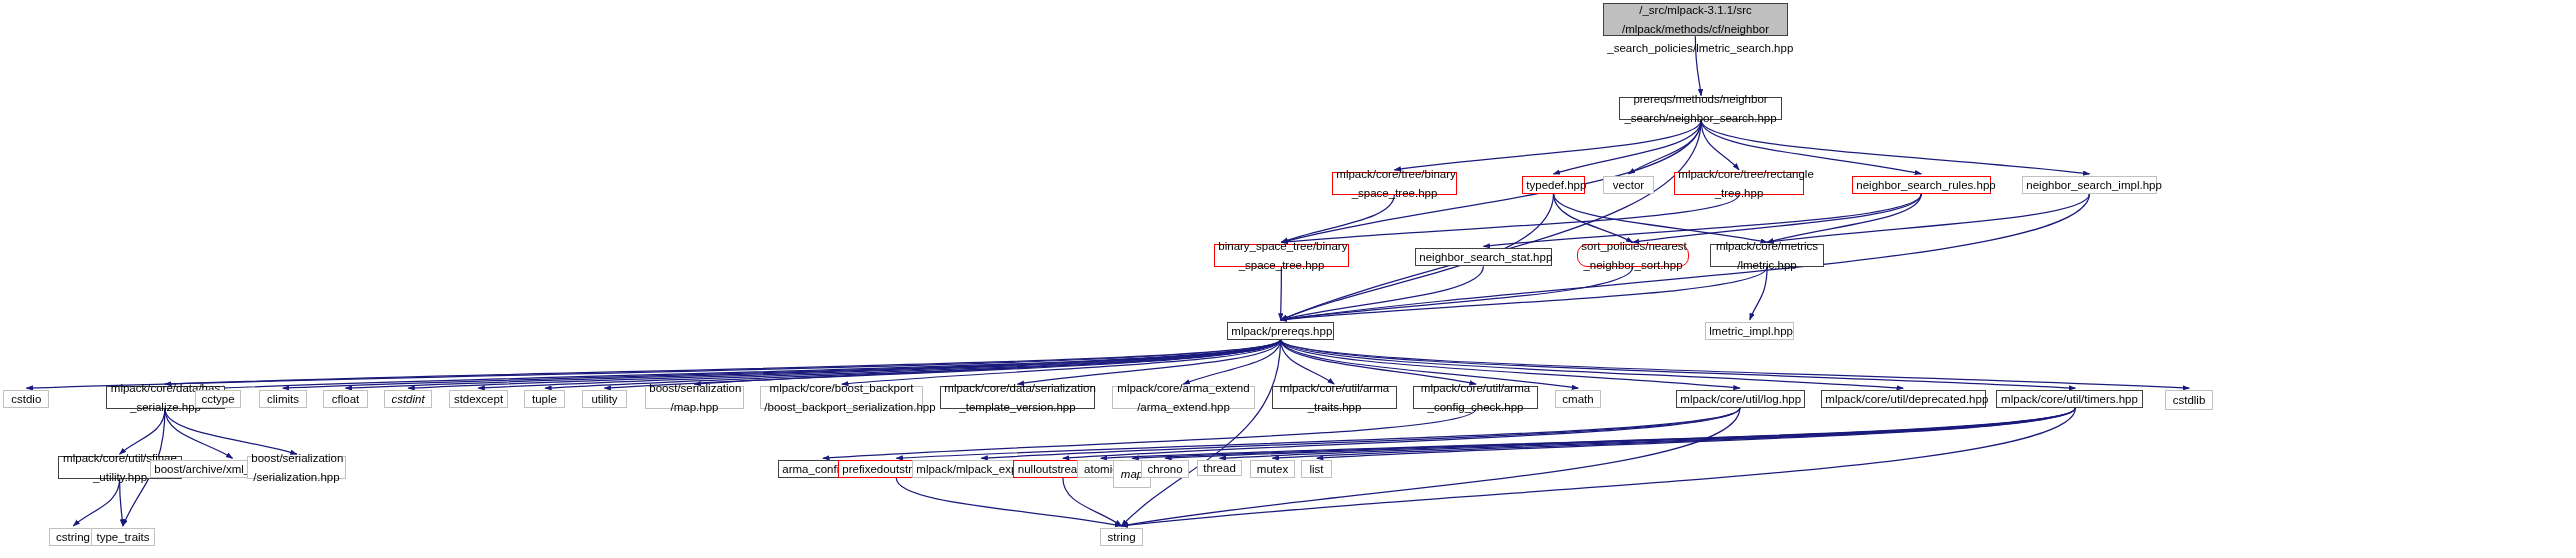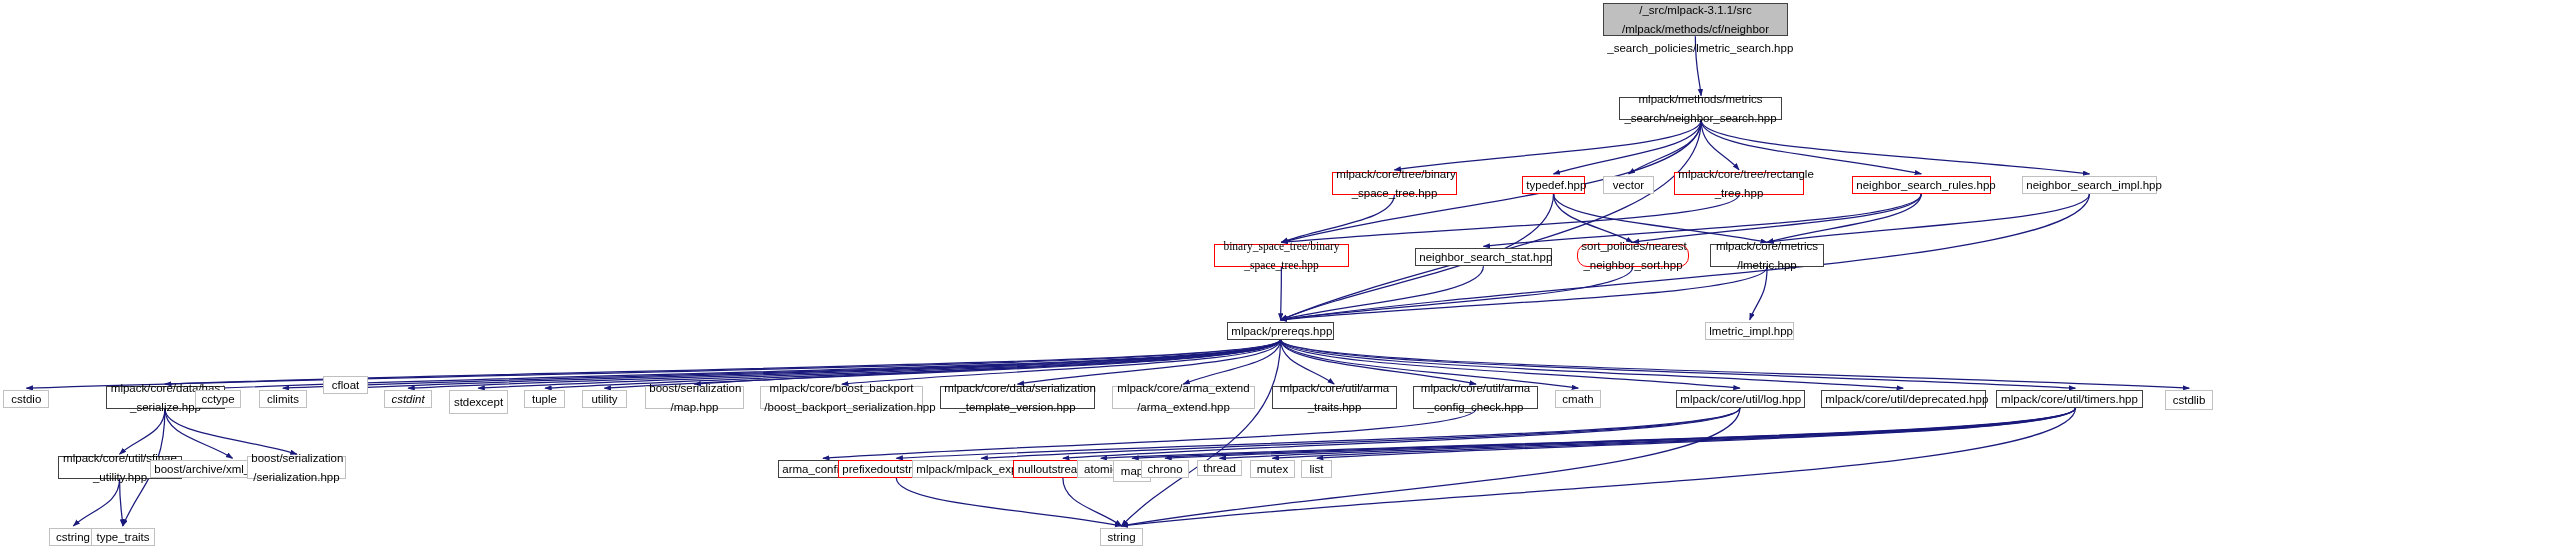--- a/index.html
+++ b/index.html
@@ -91,47 +91,47 @@
         <path d="M2517,495 C2517,573.65 1822.8,587.95 1360,638" marker-end="url(#ah)"></path>
         <path d="M1289,580 C1289,611.9 1331.6,617.7 1360,638" marker-end="url(#ah)"></path>
         <path d="M1087,580 C1087,611.9 1250.8,617.7 1360,638" marker-end="url(#ah)"></path>
       </g>
   </svg>
   <div id="node-layer">
       <div class="node root b-black" style="left: 1603px; top: 3.3px; width: 185px; height: 33px;"><span>/home/ryan/src/mlpack.org
 /_src/mlpack-3.1.1/src
 /mlpack/methods/cf/neighbor
 _search_policies/lmetric_search.hpp</span></div>
-      <div class="node b-black" style="left: 1619px; top: 97px; width: 163px; height: 23px;"><span>mlpack/methods/metrics
+      <div class="node b-black" style="left: 1619px; top: 97px; width: 163px; height: 23px;"><span>prereqs/methods/neighbor
 _search/neighbor_search.hpp</span></div>
       <div class="node b-red" style="left: 1332px; top: 172px; width: 125px; height: 23px;"><span>mlpack/core/tree/binary
 _space_tree.hpp</span></div>
       <div class="node b-red" style="left: 1522px; top: 176px; width: 63px; height: 18px;"><span>typedef.hpp</span></div>
       <div class="node " style="left: 1603px; top: 176px; width: 51px; height: 18px;"><span>vector</span></div>
       <div class="node b-red" style="left: 1674px; top: 172px; width: 130px; height: 23px;"><span>mlpack/core/tree/rectangle
 _tree.hpp</span></div>
       <div class="node b-red" style="left: 1852px; top: 176px; width: 139px; height: 18px;"><span>neighbor_search_rules.hpp</span></div>
       <div class="node " style="left: 2022px; top: 176px; width: 135px; height: 18px;"><span>neighbor_search_impl.hpp</span></div>
-      <div class="node b-red" style="left: 1214px; top: 244px; width: 135px; height: 23px; font-family: Liberation Serif, serif;"><span>binary_space_tree/binary
+      <div class="node b-red" style="left: 1214px; top: 244px; width: 135px; height: 23px;"><span>binary_space_tree/binary
 _space_tree.hpp</span></div>
       <div class="node b-black" style="left: 1415px; top: 248px; width: 137px; height: 18px;"><span>neighbor_search_stat.hpp</span></div>
       <div class="node b-red" style="left: 1577px; top: 244px; width: 112px; height: 23px; border-radius: 10px;"><span>sort_policies/nearest
 _neighbor_sort.hpp</span></div>
       <div class="node b-black" style="left: 1710px; top: 244px; width: 114px; height: 23px;"><span>mlpack/core/metrics
 /lmetric.hpp</span></div>
       <div class="node b-black" style="left: 1227px; top: 322px; width: 107px; height: 18px;"><span>mlpack/prereqs.hpp</span></div>
       <div class="node " style="left: 1705px; top: 322px; width: 89px; height: 18px;"><span>lmetric_impl.hpp</span></div>
       <div class="node " style="left: 3.3px; top: 390px; width: 46px; height: 18px;"><span>cstdio</span></div>
       <div class="node b-black" style="left: 106px; top: 386px; width: 119px; height: 23px;"><span>mlpack/core/data/has
 _serialize.hpp</span></div>
       <div class="node " style="left: 195px; top: 390px; width: 46px; height: 18px;"><span>cctype</span></div>
       <div class="node " style="left: 259px; top: 390px; width: 48px; height: 18px;"><span>climits</span></div>
-      <div class="node " style="left: 323px; top: 376px; width: 45px; height: 18px;"><span>cfloat</span></div>
+      <div class="node " style="left: 323px; top: 390px; width: 45px; height: 18px;"><span>cfloat</span></div>
       <div class="node " style="left: 384px; top: 390px; width: 48px; height: 18px; font-style: italic;"><span>cstdint</span></div>
-      <div class="node " style="left: 449px; top: 390px; width: 59px; height: 24px;"><span>stdexcept</span></div>
+      <div class="node " style="left: 449px; top: 390px; width: 59px; height: 18px;"><span>stdexcept</span></div>
       <div class="node " style="left: 524px; top: 390px; width: 41px; height: 18px;"><span>tuple</span></div>
       <div class="node " style="left: 582px; top: 390px; width: 45px; height: 18px;"><span>utility</span></div>
       <div class="node " style="left: 645px; top: 386px; width: 99px; height: 23px;"><span>boost/serialization
 /map.hpp</span></div>
       <div class="node " style="left: 760px; top: 386px; width: 163px; height: 23px;"><span>mlpack/core/boost_backport
 /boost_backport_serialization.hpp</span></div>
       <div class="node b-black" style="left: 940px; top: 386px; width: 155px; height: 23px;"><span>mlpack/core/data/serialization
 _template_version.hpp</span></div>
       <div class="node " style="left: 1112px; top: 386px; width: 143px; height: 23px;"><span>mlpack/core/arma_extend
 /arma_extend.hpp</span></div>
@@ -147,21 +147,21 @@
       <div class="node b-black" style="left: 58px; top: 456px; width: 124px; height: 23px;"><span>mlpack/core/util/sfinae
 _utility.hpp</span></div>
       <div class="node " style="left: 150px; top: 460px; width: 165px; height: 18px;"><span>boost/archive/xml_oarchive.hpp</span></div>
       <div class="node " style="left: 247px; top: 456px; width: 99px; height: 23px;"><span>boost/serialization
 /serialization.hpp</span></div>
       <div class="node b-black" style="left: 778px; top: 460px; width: 89px; height: 18px;"><span>arma_config.hpp</span></div>
       <div class="node b-red" style="left: 838px; top: 460px; width: 117px; height: 18px;"><span>prefixedoutstream.hpp</span></div>
       <div class="node " style="left: 912px; top: 460px; width: 139px; height: 18px;"><span>mlpack/mlpack_export.hpp</span></div>
       <div class="node b-red" style="left: 1013px; top: 460px; width: 101px; height: 18px;"><span>nulloutstream.hpp</span></div>
       <div class="node " style="left: 1077px; top: 460px; width: 48px; height: 18px;"><span>atomic</span></div>
-      <div class="node " style="left: 1113px; top: 460px; width: 38px; height: 22px;"><span>map</span></div>
+      <div class="node " style="left: 1113px; top: 460px; width: 38px; height: 28px; font-style: italic;"><span>map</span></div>
       <div class="node " style="left: 1141px; top: 460px; width: 48px; height: 18px;"><span>chrono</span></div>
       <div class="node " style="left: 1197px; top: 460px; width: 45px; height: 16px;"><span>thread</span></div>
       <div class="node " style="left: 1250px; top: 460px; width: 45px; height: 18px;"><span>mutex</span></div>
       <div class="node " style="left: 1301px; top: 460px; width: 31px; height: 18px;"><span>list</span></div>
       <div class="node " style="left: 49px; top: 528px; width: 48px; height: 18px;"><span>cstring</span></div>
       <div class="node " style="left: 91px; top: 528px; width: 64px; height: 18px;"><span>type_traits</span></div>
       <div class="node " style="left: 1100px; top: 528px; width: 43px; height: 18px;"><span>string</span></div>
     </div>
 </div>
 

